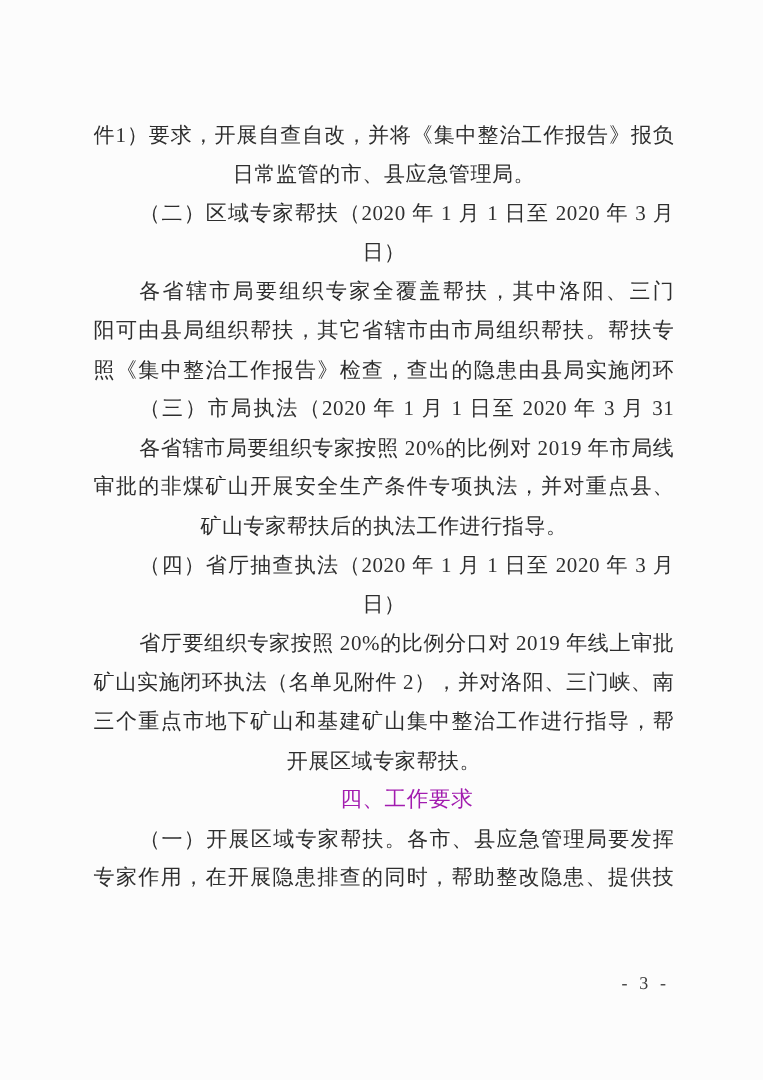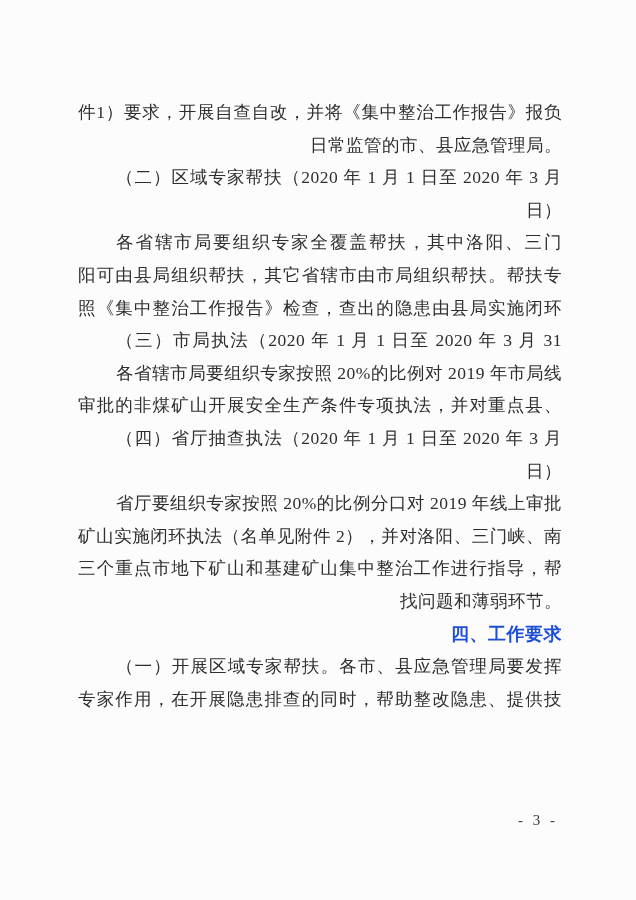--- a/index.html
+++ b/index.html
@@ -22,36 +22,36 @@
     left: 78px;
     top: 96px;
     width: 484px;
   }
   .line {
     font-size: 17.5px;
     line-height: 32.6px;
     height: 32.6px;
     letter-spacing: 0.5px;
     overflow: hidden;
-    text-align: right;
+    text-align: center;
     white-space: nowrap;
   }
   .line.fill {
     white-space: normal;
     text-align: justify;
     text-align-last: justify;
     text-justify: inter-character;
   }
   .line.indent {
     padding-left: 38px;
   }
   .line.heading {
     font-family: "Liberation Sans", "DejaVu Sans", sans-serif;
-    font-weight: bold;
-    color: #1d4ed8;
+    font-weight: normal;
+    color: #a21caf;
     font-size: 18px;
   }
   .page-number {
     position: absolute;
     top: 812px;
     right: 78px;
     font-size: 15px;
     letter-spacing: 3px;
     color: #3a3a3a;
     font-family: "Liberation Serif", "DejaVu Serif", serif;
@@ -65,24 +65,25 @@
     <div class="line fill">件1）要求，开展自查自改，并将《集中整治工作报告》报负责</div>
     <div class="line">日常监管的市、县应急管理局。</div>
     <div class="line fill indent">（二）区域专家帮扶（2020 年 1 月 1 日至 2020 年 3 月 20</div>
     <div class="line">日）</div>
     <div class="line fill indent">各省辖市局要组织专家全覆盖帮扶，其中洛阳、三门峡、南</div>
     <div class="line fill">阳可由县局组织帮扶，其它省辖市由市局组织帮扶。帮扶专家对</div>
     <div class="line fill">照《集中整治工作报告》检查，查出的隐患由县局实施闭环执法，</div>
     <div class="line fill indent">（三）市局执法（2020 年 1 月 1 日至 2020 年 3 月 31 日）</div>
     <div class="line fill indent">各省辖市局要组织专家按照 20%的比例对 2019 年市局线上</div>
     <div class="line fill">审批的非煤矿山开展安全生产条件专项执法，并对重点县、重点</div>
+    <div class="line">矿山专家帮扶后的执法工作进行指导。</div>
     <div class="line fill indent">（四）省厅抽查执法（2020 年 1 月 1 日至 2020 年 3 月 31</div>
     <div class="line">日）</div>
     <div class="line fill indent">省厅要组织专家按照 20%的比例分口对 2019 年线上审批非煤</div>
     <div class="line fill">矿山实施闭环执法（名单见附件 2），并对洛阳、三门峡、南阳</div>
     <div class="line fill">三个重点市地下矿山和基建矿山集中整治工作进行指导，帮助查</div>
-    <div class="line">找问题和薄弱环节。</div>
+    <div class="line">开展区域专家帮扶。</div>
     <div class="line heading indent">四、工作要求</div>
     <div class="line fill indent">（一）开展区域专家帮扶。各市、县应急管理局要发挥区域</div>
     <div class="line fill">专家作用，在开展隐患排查的同时，帮助整改隐患、提供技术指</div>
   </div>
   <div class="page-number">- 3 -</div>
 </div>
 
 </body></html>

